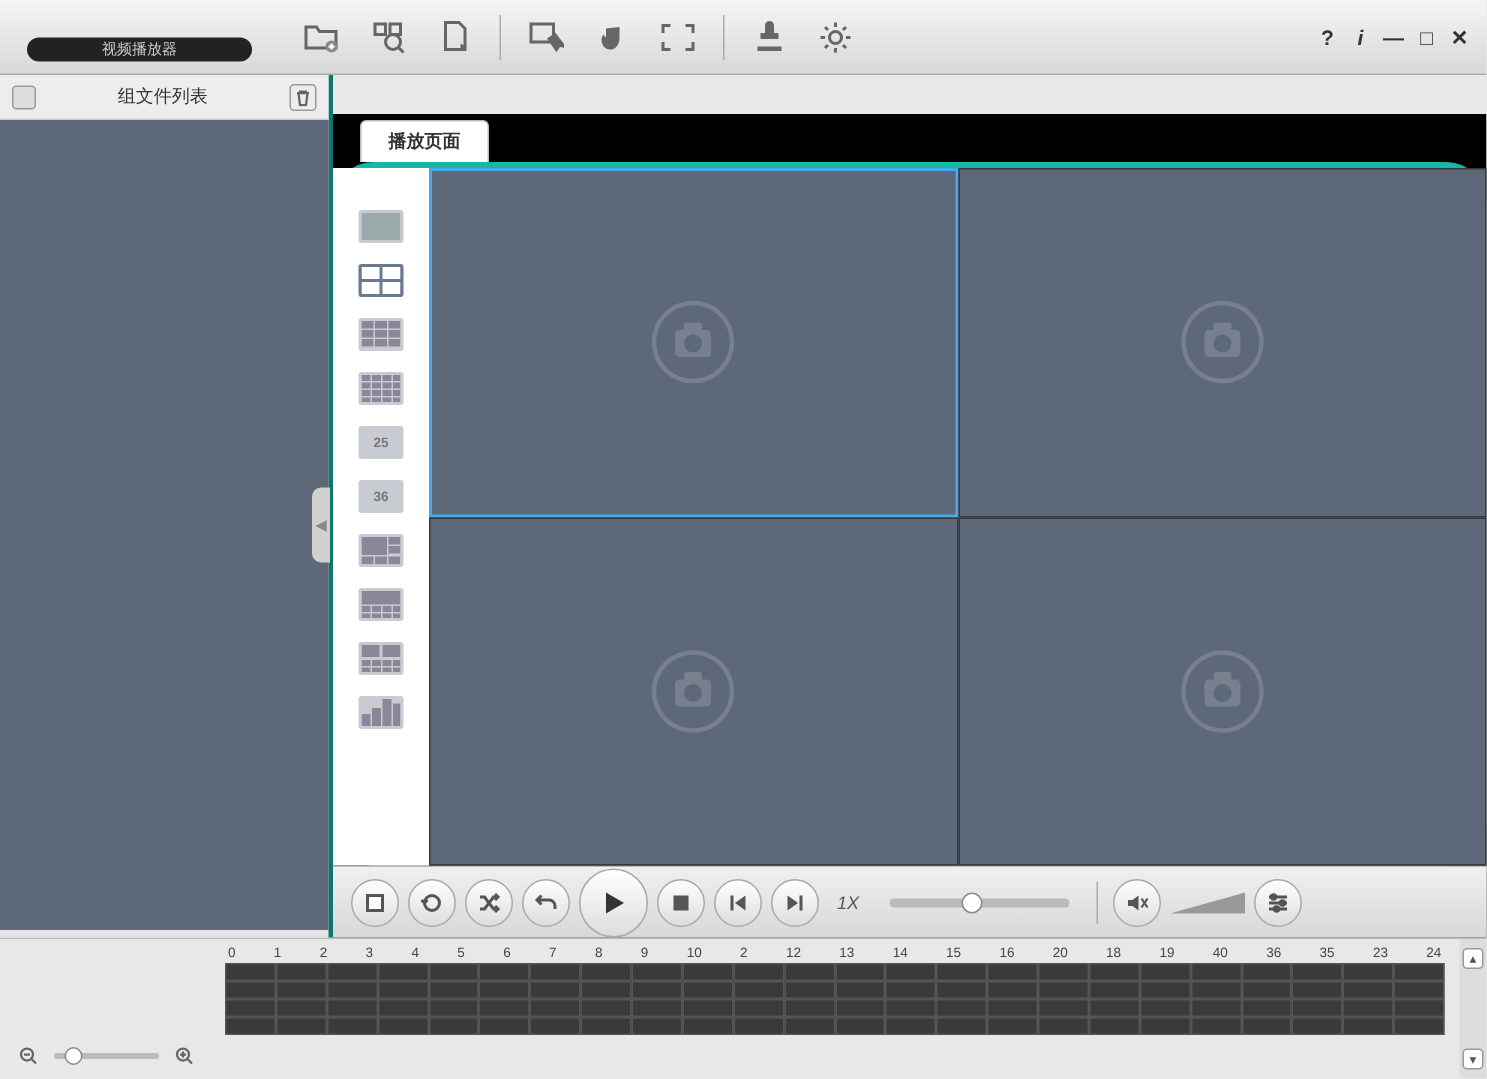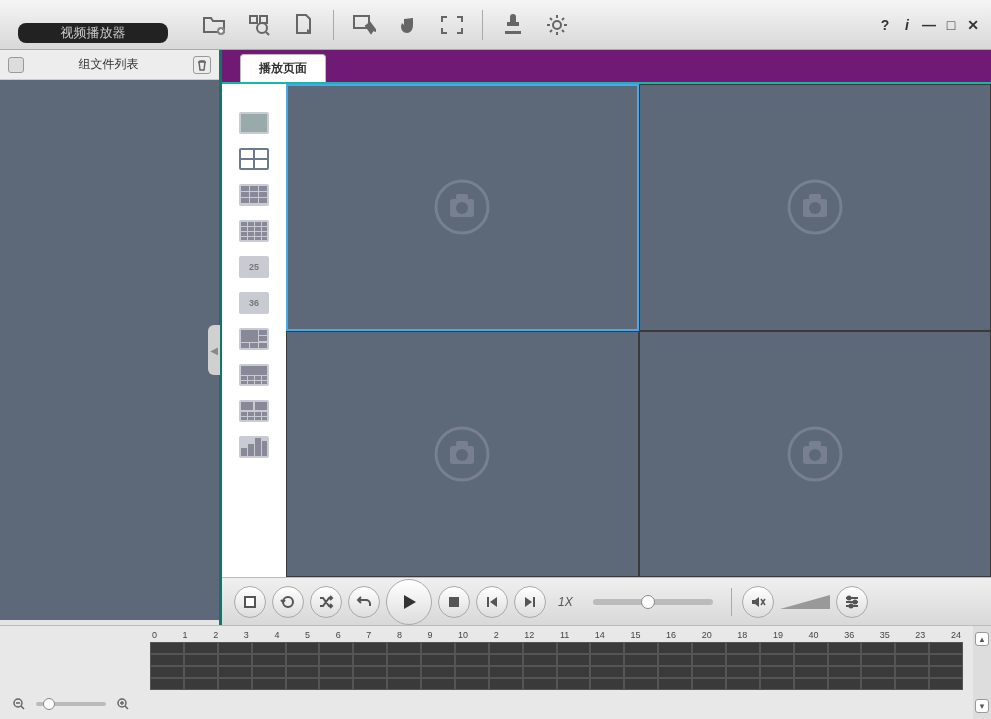--- a/index.html
+++ b/index.html
@@ -3,45 +3,45 @@
 <meta charset="utf-8">
 <style>
 * { margin: 0; padding: 0; box-sizing: border-box; font-family: Arial, "Microsoft YaHei", sans-serif; }
 body { width: 991px; height: 719px; background: #e8e8e8; overflow: hidden; position: relative; }
 
 
 .header { height: 50px; background: linear-gradient(to bottom, #f5f5f5, #d8d8d8); display: flex; align-items: center; border-bottom: 1px solid #aaa; }
 .logo-area { width: 195px; padding-left: 18px; }
 .logo-text { font-size: 20px; color: #444; font-weight: 300; }
 .logo-text b { font-weight: bold; color: #333; }
-.logo-sub { background: #222; color: #ccc; font-size: 13px; text-align: center; border-radius: 8px; padding: 1px 0; margin-top: 16px; width: 150px; }
+.logo-sub { background: #222; color: #ccc; font-size: 10px; text-align: center; border-radius: 8px; padding: 1px 0; margin-top: 16px; width: 150px; }
 .toolbar { display: flex; align-items: center; gap: 4px; flex: 1; }
 .tb-btn { width: 40px; height: 36px; display: flex; align-items: center; justify-content: center; cursor: pointer; color: #666; }
 .tb-sep { width: 1px; height: 30px; background: #aaa; margin: 0 6px; }
 .win-controls { display: flex; gap: 6px; padding-right: 10px; color: #333; font-size: 14px; }
 .win-btn { width: 16px; height: 16px; display: flex; align-items: center; justify-content: center; cursor: pointer; font-weight: bold; }
 
 
 .main { display: flex; height: 575px; }
 
 
 .sidebar { width: 222px; background: #e4e4e4; border-right: 3px solid #0f766e; }
 .sb-head { height: 30px; display: flex; align-items: center; padding: 0 8px; background: #ededed; border-bottom: 1px solid #ccc; }
 .sb-check { width: 16px; height: 16px; border: 1px solid #999; border-radius: 3px; background: #ddd; }
 .sb-title { flex: 1; text-align: center; font-size: 12px; color: #333; }
 .sb-del { width: 18px; height: 18px; border: 1px solid #999; border-radius: 3px; display: flex; align-items: center; justify-content: center; color: #666; }
 .sb-body { background: #5d6878; height: 540px; position: relative; }
 .collapse-handle { position: absolute; right: -1px; top: 50%; transform: translateY(-50%); width: 12px; height: 50px; background: #d0d0d0; border-radius: 6px 0 0 6px; display: flex; align-items: center; justify-content: center; color: #888; font-size: 10px; cursor: pointer; }
 
 
-.content { flex: 1; display: flex; flex-direction: column; background: #701a75; }
+.content { flex: 1; display: flex; flex-direction: column; background: #000000; margin-top: 26px; }
 .tab-row { height: 32px; display: flex; align-items: flex-end; padding-left: 18px; }
 .tab { background: #fff; border: 1px solid #bbb; border-bottom: none; border-radius: 4px 4px 0 0; padding: 5px 18px; font-size: 12px; font-weight: bold; color: #333; }
 
-.view-area { flex: 1; display: flex; background: #fff; border-top: 2px solid #14b8a6; }
+.view-area { flex: 1; display: flex; background: #fff; border-top: 4px solid #14b8a6; border-radius: 27px; }
 .layout-strip { width: 64px; background: #fff; display: flex; flex-direction: column; align-items: center; padding-top: 28px; gap: 14px; }
 .layout-btn { width: 30px; height: 22px; background: #c8ccd2; border-radius: 2px; cursor: pointer; display: flex; align-items: center; justify-content: center; font-size: 9px; font-weight: bold; color: #777; position: relative; }
 .layout-btn.active { background: #6b7a8f; }
 .layout-btn svg { width: 26px; height: 18px; }
 
 .grid { flex: 1; display: grid; grid-template-columns: 1fr 1fr; grid-template-rows: 1fr 1fr; background: #2a2a2a; }
 .cell { background: #5d6878; border: 1px solid #3a3a3a; display: flex; align-items: center; justify-content: center; position: relative; }
 .cell.selected { border: 2px solid #4aa8e8; }
 .cam-icon { width: 56px; height: 56px; opacity: 0.35; }
 
@@ -386,21 +386,21 @@
         <span>3</span>
         <span>4</span>
         <span>5</span>
         <span>6</span>
         <span>7</span>
         <span>8</span>
         <span>9</span>
         <span>10</span>
         <span>2</span>
         <span>12</span>
-        <span>11</span>
+        <span>13</span>
         <span>14</span>
         <span>15</span>
         <span>16</span>
         <span>20</span>
         <span>18</span>
         <span>19</span>
         <span>40</span>
         <span>36</span>
         <span>35</span>
         <span>23</span>

